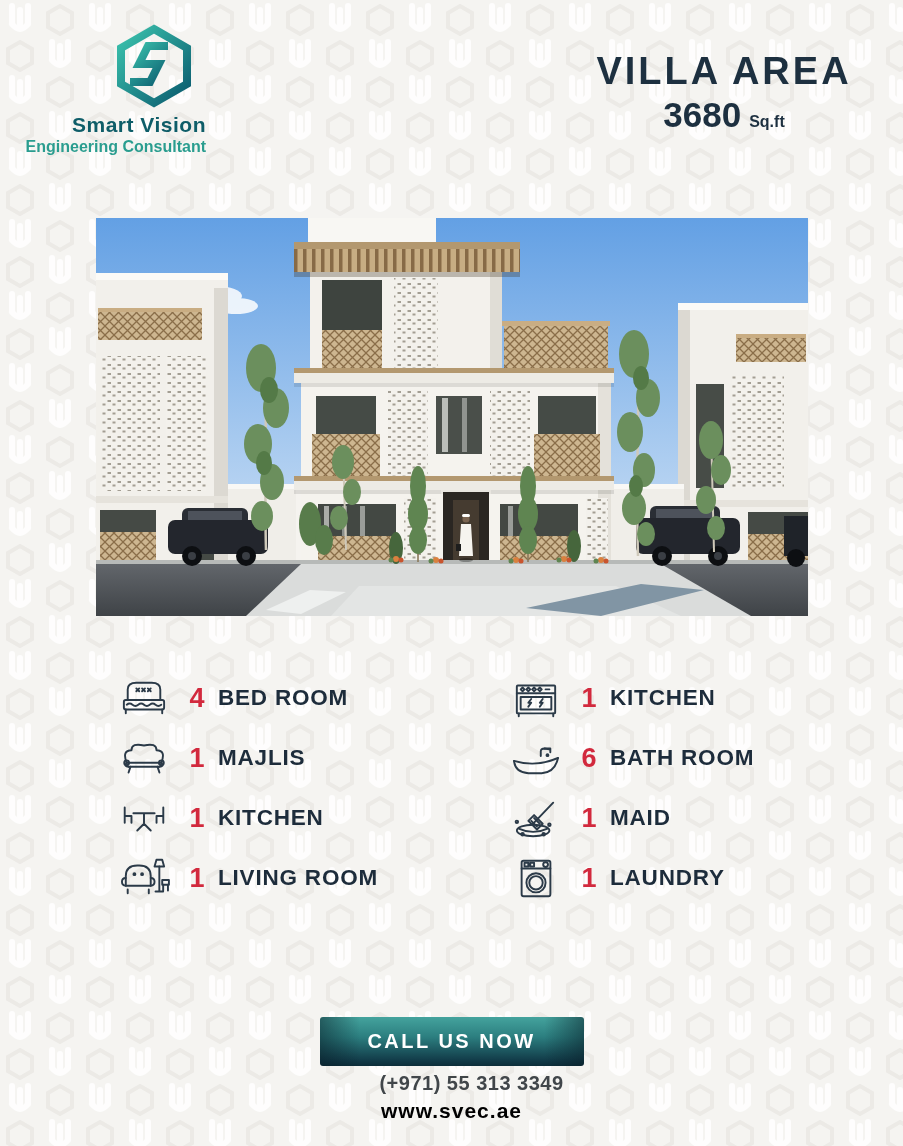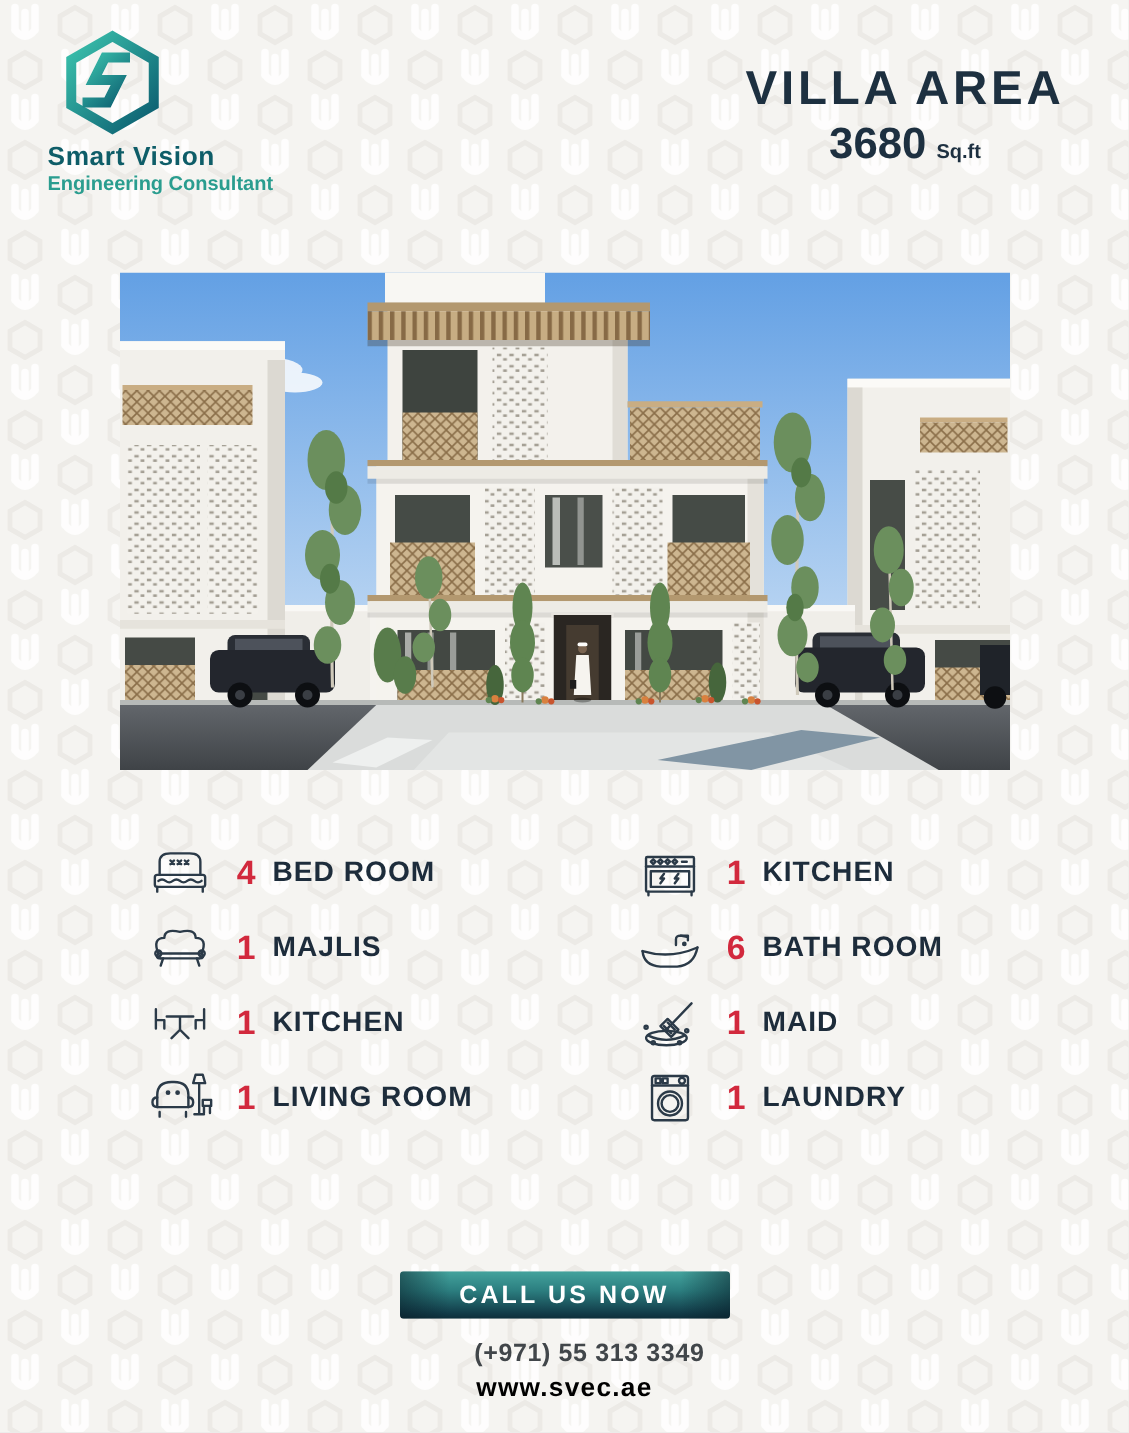--- a/index.html
+++ b/index.html
@@ -6,21 +6,21 @@
     --red:#d2293d; --navy:#1d2c3b; --teal:#2a9d8f; --teal-dark:#0e5d68;
     --icon:#2b3a48; --bg:#f5f4f1;
   }
   *{margin:0;padding:0;box-sizing:border-box;}
   body{background:#ddd;font-family:"Liberation Sans",sans-serif;}
   .page{position:relative;width:903px;height:1146px;background:var(--bg);overflow:hidden;margin:0 auto;}
   .bg-pattern{position:absolute;inset:0;z-index:0;}
   .layer{position:relative;z-index:1;}
 
   
-  .brand{position:absolute;left:38px;top:24px;width:184px;text-align:left;}
+  .brand{position:absolute;left:22px;top:24px;width:184px;text-align:right;}
   .brand-name{font-size:21px;font-weight:800;color:var(--teal-dark);letter-spacing:.5px;margin-top:1px;}
   .brand-tagline{font-size:16px;font-weight:600;color:var(--teal);margin-top:1px;}
   .villa-area{position:absolute;right:44px;top:50px;width:270px;text-align:center;color:#1d3040;}
   .va-title{font-size:38px;font-weight:700;letter-spacing:3px;}
   .va-row{display:flex;justify-content:center;align-items:baseline;gap:8px;margin-top:2px;}
   .va-value{font-size:35px;font-weight:800;}
   .va-unit{font-size:16px;font-weight:700;}
 
   
   .photo{position:absolute;left:96px;top:218px;width:712px;height:398px;display:block;}
@@ -28,21 +28,21 @@
   
   .features{position:absolute;left:112px;top:668px;display:grid;
     grid-template-columns:392px 392px;grid-template-rows:repeat(4,60px);grid-auto-flow:column;}
   .feature{display:flex;align-items:center;gap:12px;}
   .f-icon{width:64px;display:flex;justify-content:center;align-items:center;}
   .f-icon svg{stroke:var(--icon);stroke-width:2;fill:none;stroke-linecap:round;stroke-linejoin:round;}
   .f-count{font-size:27px;font-weight:700;color:var(--red);min-width:18px;text-align:center;}
   .f-label{font-size:22.5px;font-weight:700;color:var(--navy);letter-spacing:.8px;}
 
   
-  .cta-button{position:absolute;left:50%;transform:translateX(-50%);top:1017px;width:264px;height:38px;
+  .cta-button{position:absolute;left:50%;transform:translateX(-50%);top:1017px;width:264px;height:49px;
     border:none;border-radius:3px;color:#fff;font-size:20px;font-weight:700;letter-spacing:2.5px;
     font-family:"Liberation Sans",sans-serif;cursor:pointer;
     background:linear-gradient(90deg,rgba(8,28,38,.5) 0%,rgba(8,28,38,0) 15%,rgba(8,28,38,0) 85%,rgba(8,28,38,.5) 100%),
                linear-gradient(180deg,#44a39d 0%,#2c7f80 40%,#123c49 88%,#0d2e3a 100%);}
   .phone{position:absolute;top:1072px;width:100%;text-align:center;font-size:20px;font-weight:700;color:#41464a;letter-spacing:.5px;padding-left:40px;}
   .website{position:absolute;top:1099px;width:100%;text-align:center;font-size:21px;font-weight:600;color:#000000;letter-spacing:1px;}
 </style>
 </head>
 <body>
 

